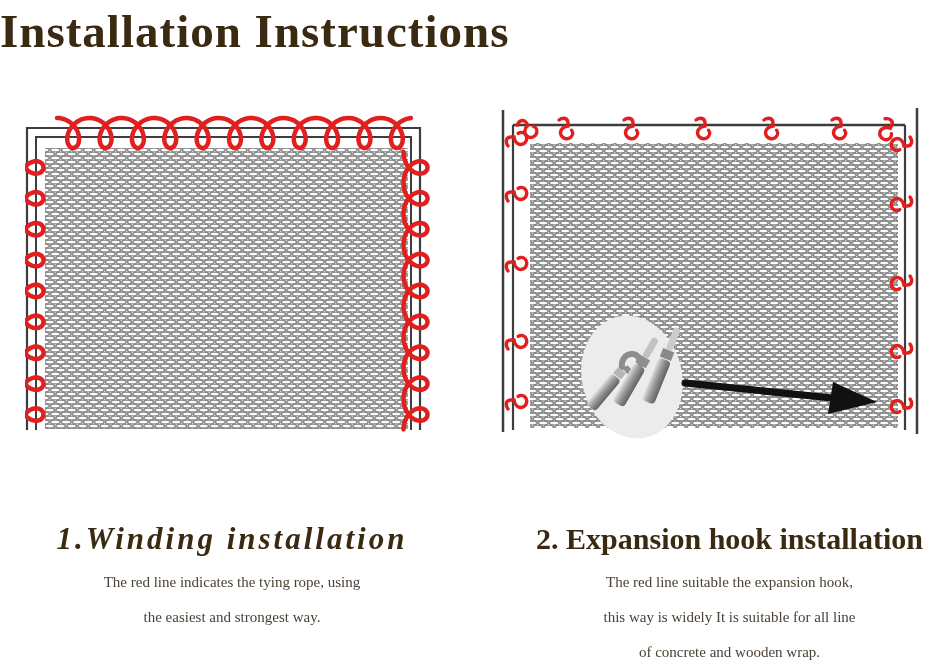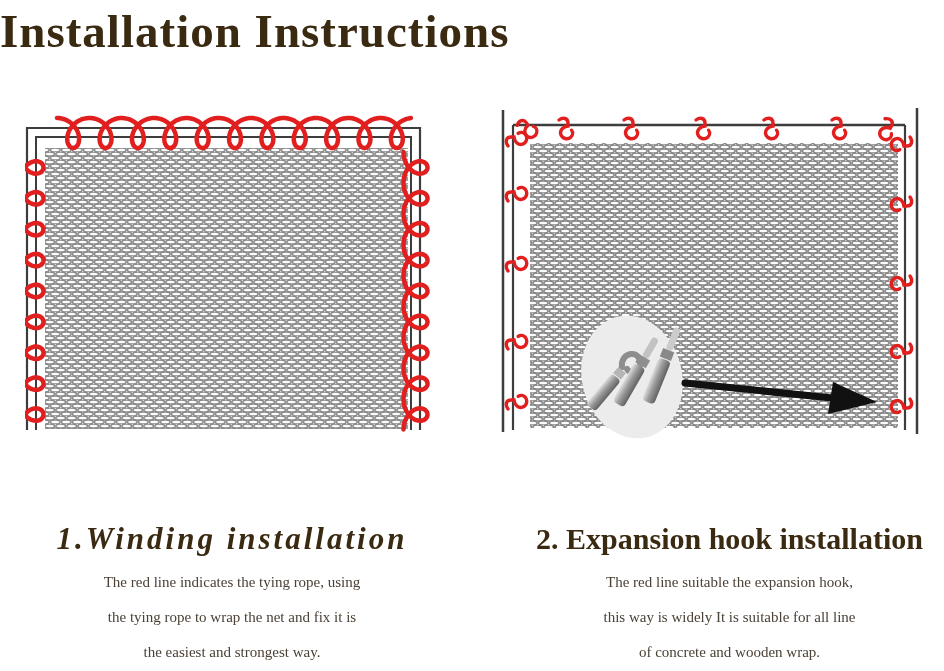--- a/index.html
+++ b/index.html
@@ -120,21 +120,20 @@
     <g>
       <path d="M205 278 L352 293" stroke="#111111" stroke-width="7" stroke-linecap="round" fill="none"></path>
       <polygon points="397,297 348,309 353,277" fill="#111111"></polygon>
     </g>
   </svg>
 </div>
 
 <div class="caption caption-left">
   <h2>1.Winding installation</h2>
   <div class="body-line">The red line indicates the tying rope, using</div>
-  <div class="body-line">the tying rope to wrap the net and fix it is</div>
   <div class="body-line">the easiest and strongest way.</div>
 </div>
 
 <div class="caption caption-right">
   <h2>2. Expansion hook installation</h2>
   <div class="body-line">The red line suitable the expansion hook,</div>
   <div class="body-line">this way is widely It is suitable for all line</div>
   <div class="body-line">of concrete and wooden wrap.</div>
 </div>
 

